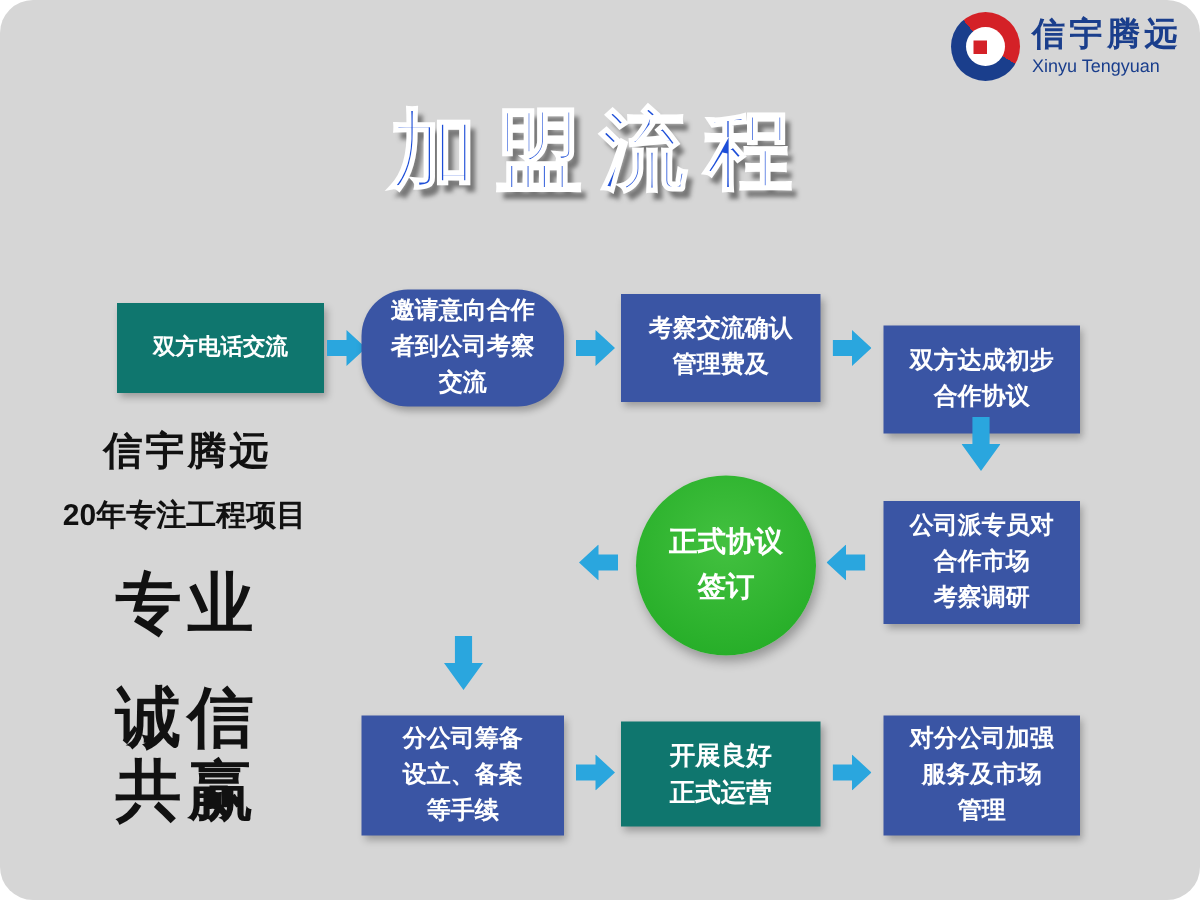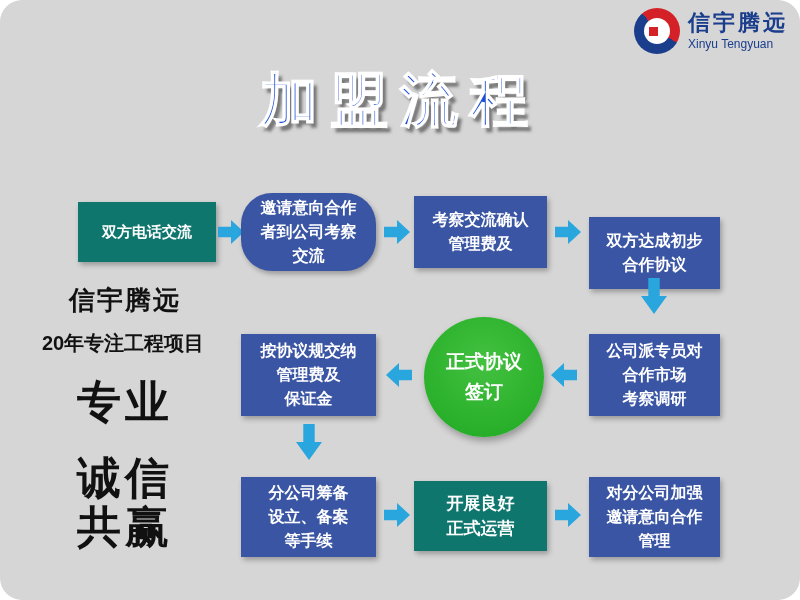--- a/index.html
+++ b/index.html
@@ -106,30 +106,27 @@
 
   <div class="arrow arrow-down a4"></div>
 
   <div class="node blue n5">公司派专员对
 合作市场
 考察调研</div>
   <div class="arrow arrow-left a5"></div>
   <div class="node circle n6">正式协议
 签订</div>
   <div class="arrow arrow-left a6"></div>
-  <div class="node blue n7">按协议规交纳
-管理费及
-保证金</div>
 
   <div class="arrow arrow-down a7"></div>
 
   <div class="node blue n8">分公司筹备
 设立、备案
 等手续</div>
   <div class="arrow arrow-right a8"></div>
   <div class="node red n9">开展良好
 正式运营</div>
   <div class="arrow arrow-right a9"></div>
   <div class="node blue n10">对分公司加强
-邀请意向合作
+服务及市场
 管理</div>
 
 </div>
 
 </body></html>

